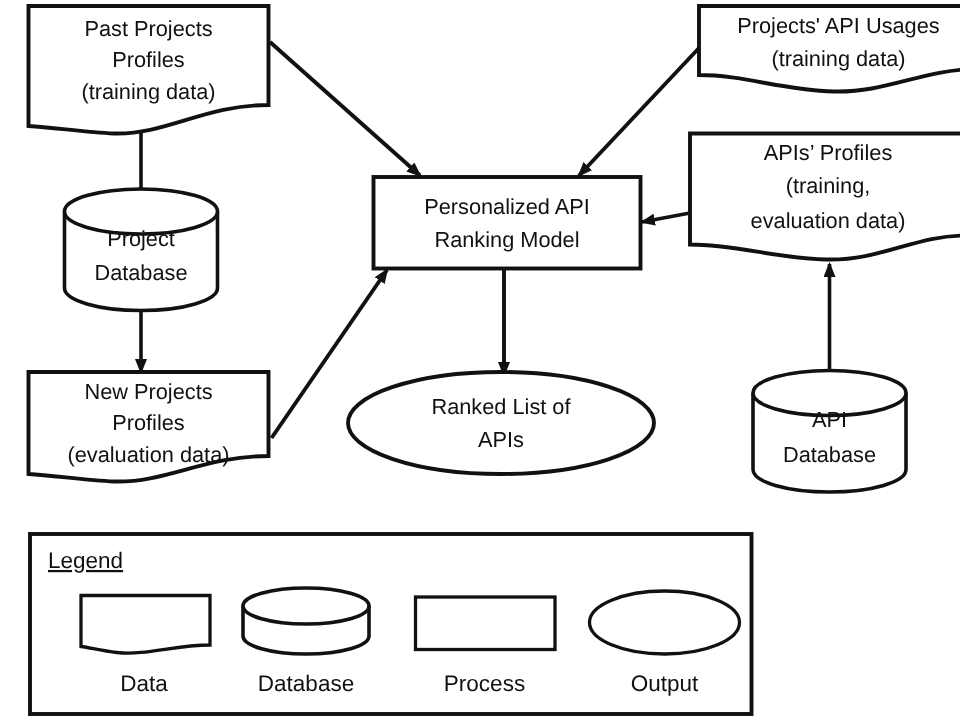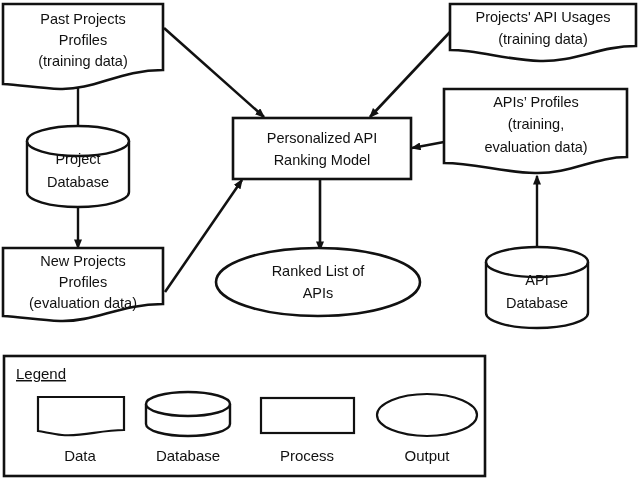--- a/index.html
+++ b/index.html
@@ -13,20 +13,21 @@
     position: relative;
     font-family: "Liberation Sans", sans-serif;
     overflow: hidden;
   }
   #diagram-root {
     position: absolute;
     left: 0;
     top: 0;
     width: 519px;
     height: 481px;
+    padding-left: 16px;
   }
   svg {
     display: block;
   }
   .shape-stroke {
     fill: #ffffff;
     stroke: #111111;
     stroke-width: 2.6;
     stroke-linejoin: miter;
   }

